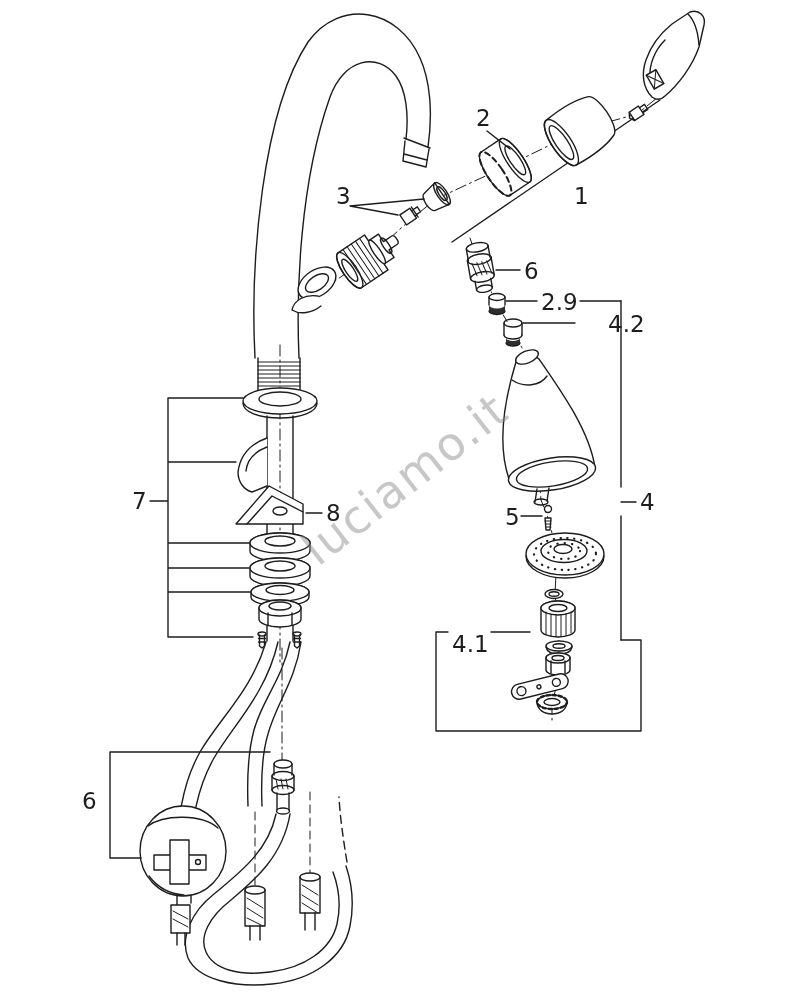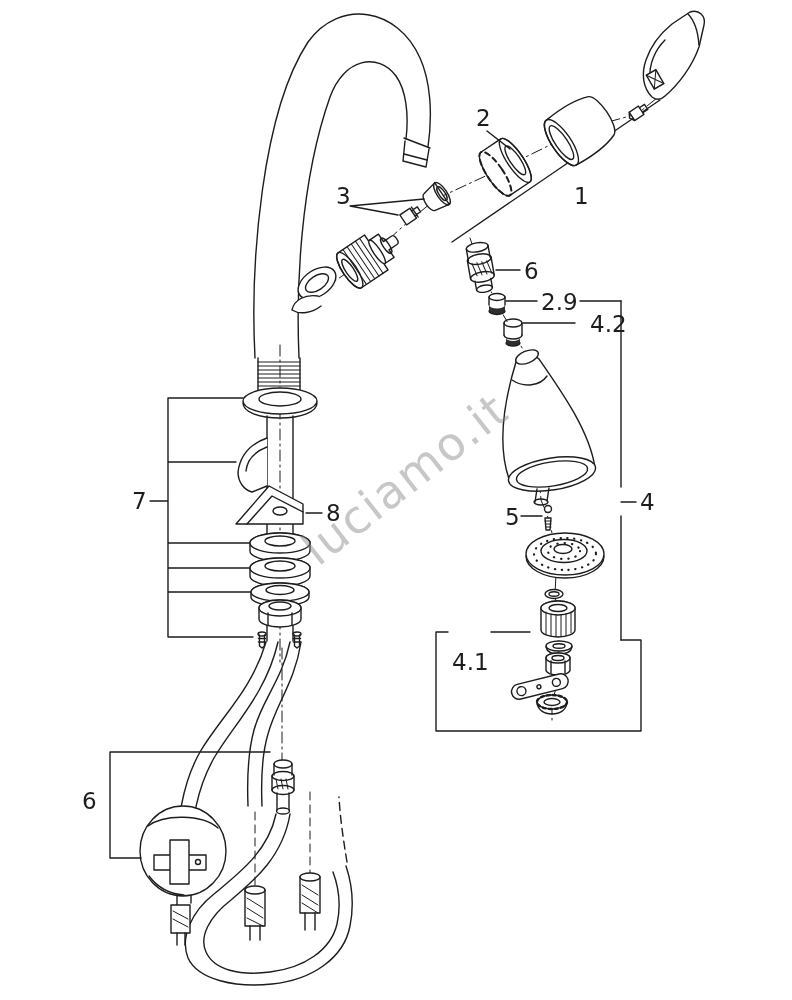--- a/index.html
+++ b/index.html
@@ -300,22 +300,22 @@
         <path d="M322,513 L306,513"></path>
         <path d="M110,752 L110,858 M110,752 L270,752 M110,858 L141,858"></path>
       </g>
     </g>
   </svg>
 
   <span class="lbl" style="left:574px;top:184px">1</span>
   <span class="lbl" style="left:476px;top:106px">2</span>
   <span class="lbl" style="left:336px;top:184px">3</span>
   <span class="lbl" style="left:640px;top:490px">4</span>
-  <span class="lbl" style="left:452px;top:650px">4.1</span>
-  <span class="lbl" style="left:590px;top:312px">4.2</span>
+  <span class="lbl" style="left:452px;top:632px">4.1</span>
+  <span class="lbl" style="left:608px;top:312px">4.2</span>
   <span class="lbl" style="left:541px;top:290px">2.9</span>
   <span class="lbl" style="left:505px;top:505px">5</span>
   <span class="lbl" style="left:524px;top:259px">6</span>
   <span class="lbl" style="left:82px;top:789px">6</span>
   <span class="lbl" style="left:132px;top:489px">7</span>
   <span class="lbl" style="left:326px;top:501px">8</span>
 
   <div class="watermark">luciamo.it</div>
 
 </div>

